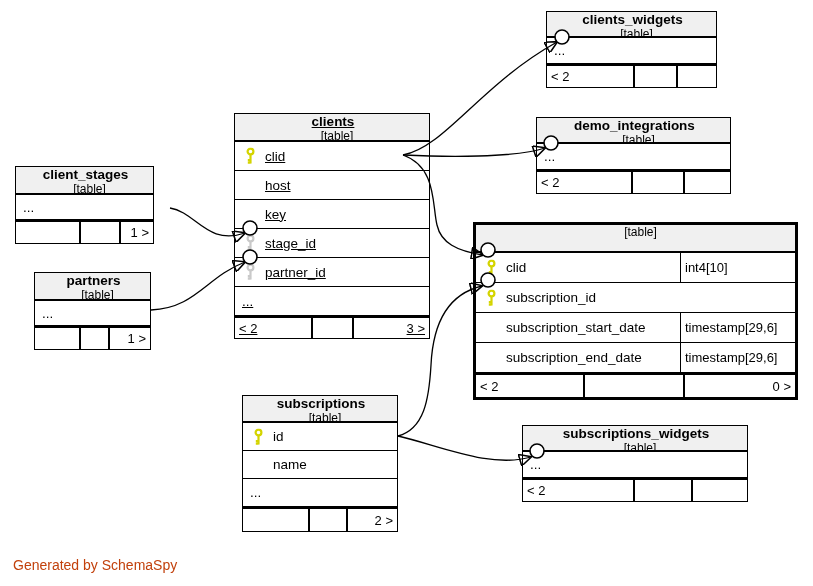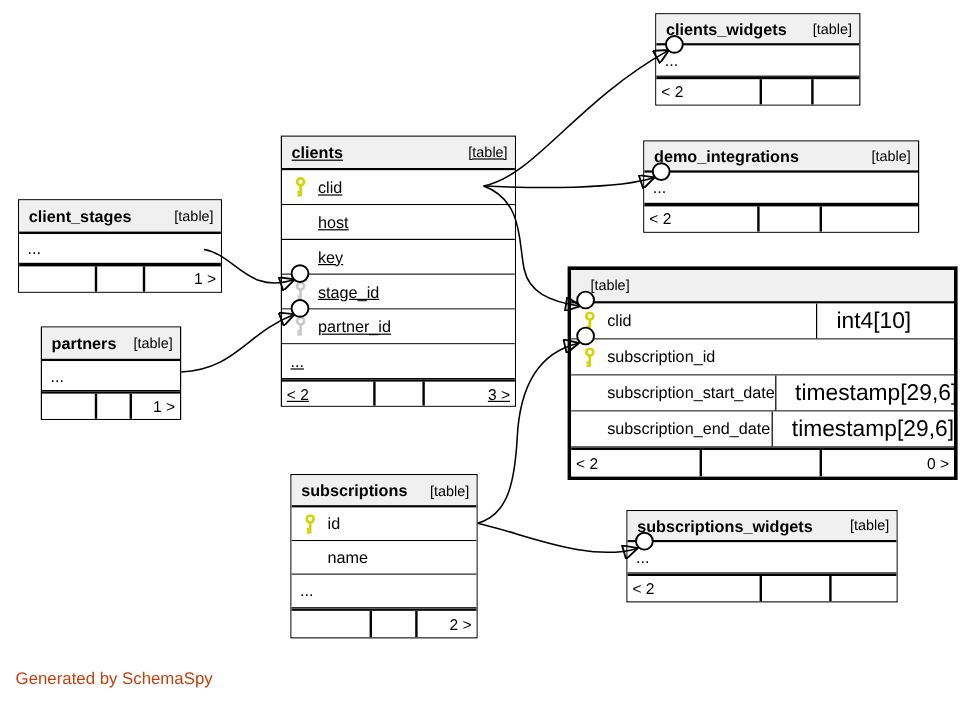--- a/index.html
+++ b/index.html
@@ -12,37 +12,37 @@
     position:absolute;box-sizing:border-box;background:#fff;
     border:1px solid #000;
     --hh:28px; --rh:28px; --fh:23px; --c1:44%; --c2:24%;
   }
   .tbl.bold{border-width:3px;}
   .thead{
     box-sizing:border-box;height:var(--hh);
     display:flex;align-items:center;justify-content:space-between;
     background:var(--header-bg,#f0f0f0);
     border-bottom:2px solid #000;
-    padding:0 6px 0 8px;white-space:nowrap;
+    padding:0 6px 0 8px;white-space:nowrap;flex-direction:column;
   }
   .ttl{font-weight:bold;font-size:13.5px;}
   .tag{font-size:12px;font-weight:normal;margin-left:8px;}
   .row{
     box-sizing:border-box;height:var(--rh);
     display:flex;align-items:center;position:relative;
     border-bottom:1px solid #000;background:#fff;
     font-size:13.5px;white-space:nowrap;
   }
   .row:last-of-type{border-bottom:0;}
   .row .nm{padding-left:30px;}
   .row.more .nm{padding-left:7px;}
   .row .keyicon{position:absolute;left:10px;top:50%;transform:translateY(-50%);line-height:0;}
   .row .ty{
     box-sizing:border-box;height:100%;display:flex;align-items:center;
-    border-left:1px solid #000;padding-left:16px;font-size:19px;
+    border-left:1px solid #000;padding-left:4px;font-size:13px;
     margin-left:auto;flex:0 0 var(--tyw,115px);
   }
   .tbl.types .row .nm{flex:1;}
   .tfoot{
     box-sizing:border-box;height:var(--fh);display:flex;
     border-top:2px solid #000;font-size:13px;background:#fff;
   }
   .tfoot .fc{
     box-sizing:border-box;display:flex;align-items:center;
     padding:0 4px;overflow:hidden;
@@ -55,21 +55,21 @@
   #wires path{fill:none;stroke:#000;stroke-width:1.3px;}
   #wires circle{fill:#fff;stroke:#000;stroke-width:1.6px;}
   
   #gen-note{position:absolute;left:13px;top:557px;font-size:14px;color:#c2410c;}
 </style>
 </head>
 <body>
 
 <div id="canvas">
 
-  <div class="tbl" style="left:15px;top:166px;width:170px;--hh:28px;--rh:25px;--c1:63px;--c2:40px;">
+  <div class="tbl" style="left:15px;top:166px;width:139px;--hh:28px;--rh:25px;--c1:63px;--c2:40px;">
       <div class="thead">
         <div class="ttl">client_stages</div>
         <div class="tag">[table]</div>
       </div>
       <div class="row more">
         <div class="nm">...</div>
       </div>
       <div class="tfoot">
         <div class="fc c1"></div>
         <div class="fc c2"></div>
@@ -142,21 +142,21 @@
       <div class="row more">
         <div class="nm">...</div>
       </div>
       <div class="tfoot">
         <div class="fc c1">&lt; 2</div>
         <div class="fc c2"></div>
         <div class="fc c3"></div>
       </div>
     </div>
 
-  <div class="tbl" style="left:536px;top:117px;width:230px;--hh:26px;--rh:26px;--c1:94px;--c2:52px;">
+  <div class="tbl" style="left:536px;top:117px;width:195px;--hh:26px;--rh:26px;--c1:94px;--c2:52px;">
       <div class="thead">
         <div class="ttl">demo_integrations</div>
         <div class="tag">[table]</div>
       </div>
       <div class="row more">
         <div class="nm">...</div>
       </div>
       <div class="tfoot">
         <div class="fc c1">&lt; 2</div>
         <div class="fc c2"></div>

